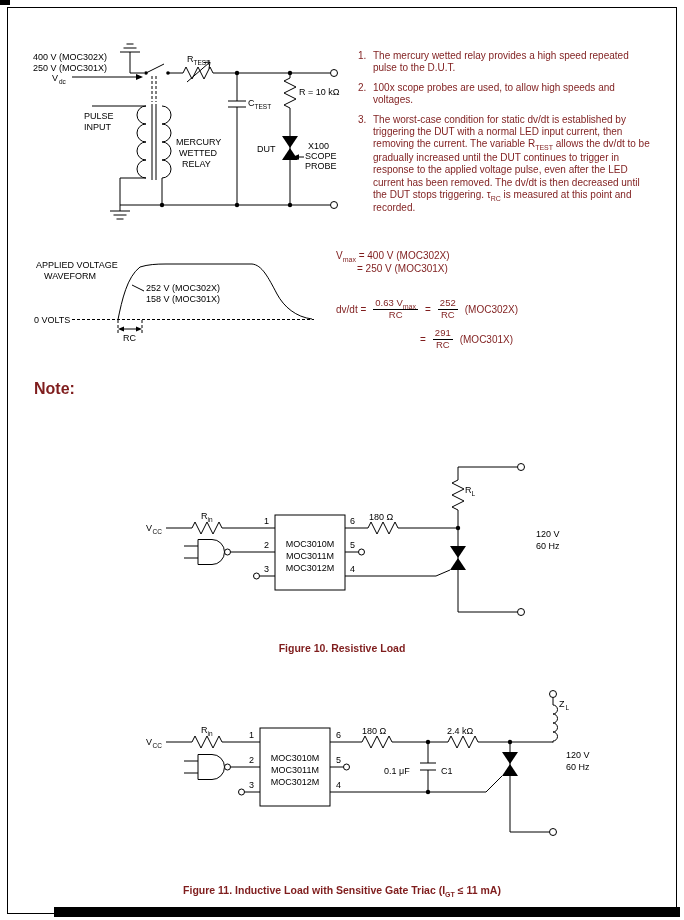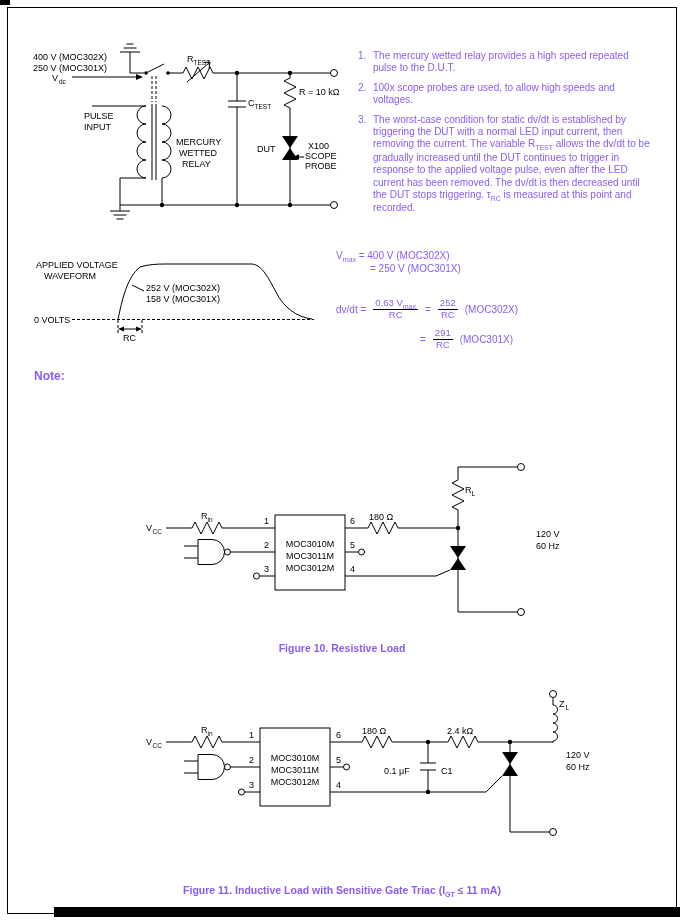--- a/index.html
+++ b/index.html
@@ -1,44 +1,44 @@
 <!DOCTYPE html>
 <html><head>
 <meta charset="utf-8">
 <style>
   html,body{margin:0;padding:0;background:#e8e8e8;}
   .page{position:relative;width:684px;height:920px;background:#ffffff;overflow:hidden;
-        font-family:"Liberation Sans",sans-serif;color:#8b5cf6;}
+        font-family:"Liberation Sans",sans-serif;color:#7f1d1d;}
   .frame{position:absolute;left:7px;top:7px;width:668px;height:905px;border:1px solid #000;}
   .corner-artifact{position:absolute;left:0;top:0;width:10px;height:5px;background:#000;}
   .bottom-bar{position:absolute;left:54px;top:907px;width:626px;height:10px;background:#000;}
 
   svg text{font-family:"Liberation Sans",sans-serif;font-size:9px;fill:#000;}
   svg text.sub-t{font-size:6.5px;}
   svg .wire{stroke:#000;stroke-width:1;fill:none;}
   svg .dash{stroke:#000;stroke-width:1;fill:none;stroke-dasharray:3,2;}
   svg .dot{fill:#000;stroke:none;}
   svg .term{fill:#fff;stroke:#000;stroke-width:1;}
   svg .tri{fill:#000;stroke:none;}
   svg .arrowhead{fill:#000;stroke:none;}
 
   .notes{position:absolute;left:358px;top:50px;width:296px;font-size:10px;line-height:12.4px;}
   .note{display:flex;margin-bottom:7px;}
   .note-num{flex:0 0 15px;width:15px;}
   .note-body{flex:1;}
   .sb{font-size:7px;position:relative;top:2.5px;}
 
   .formulas{position:absolute;left:336px;top:250px;font-size:10px;}
-  .f-line2{margin-left:34px;margin-top:2px;}
+  .f-line2{margin-left:21px;margin-top:2px;}
   .f-row{display:flex;align-items:center;margin-top:24px;gap:5px;}
   .f-row2{margin-left:84px;margin-top:7px;}
   .frac{display:inline-flex;flex-direction:column;align-items:center;line-height:1.15;font-size:9.5px;margin:0 2px;}
   .frac-num{border-bottom:1px solid #000;padding:0 2px;white-space:nowrap;}
 
-  .note-block{position:absolute;left:34px;top:369px;font-size:12px;width:600px;}
+  .note-block{position:absolute;left:34px;top:380px;font-size:16px;width:600px;}
   .note-label{font-weight:bold;margin-bottom:3px;}
 
   .caption{position:absolute;left:0;width:684px;text-align:center;font-size:10.5px;font-weight:bold;}
   #cap9{top:410px;}
   #cap10{top:642px;}
   #cap11{top:884px;}
 </style>
 </head>
 <body>
 

